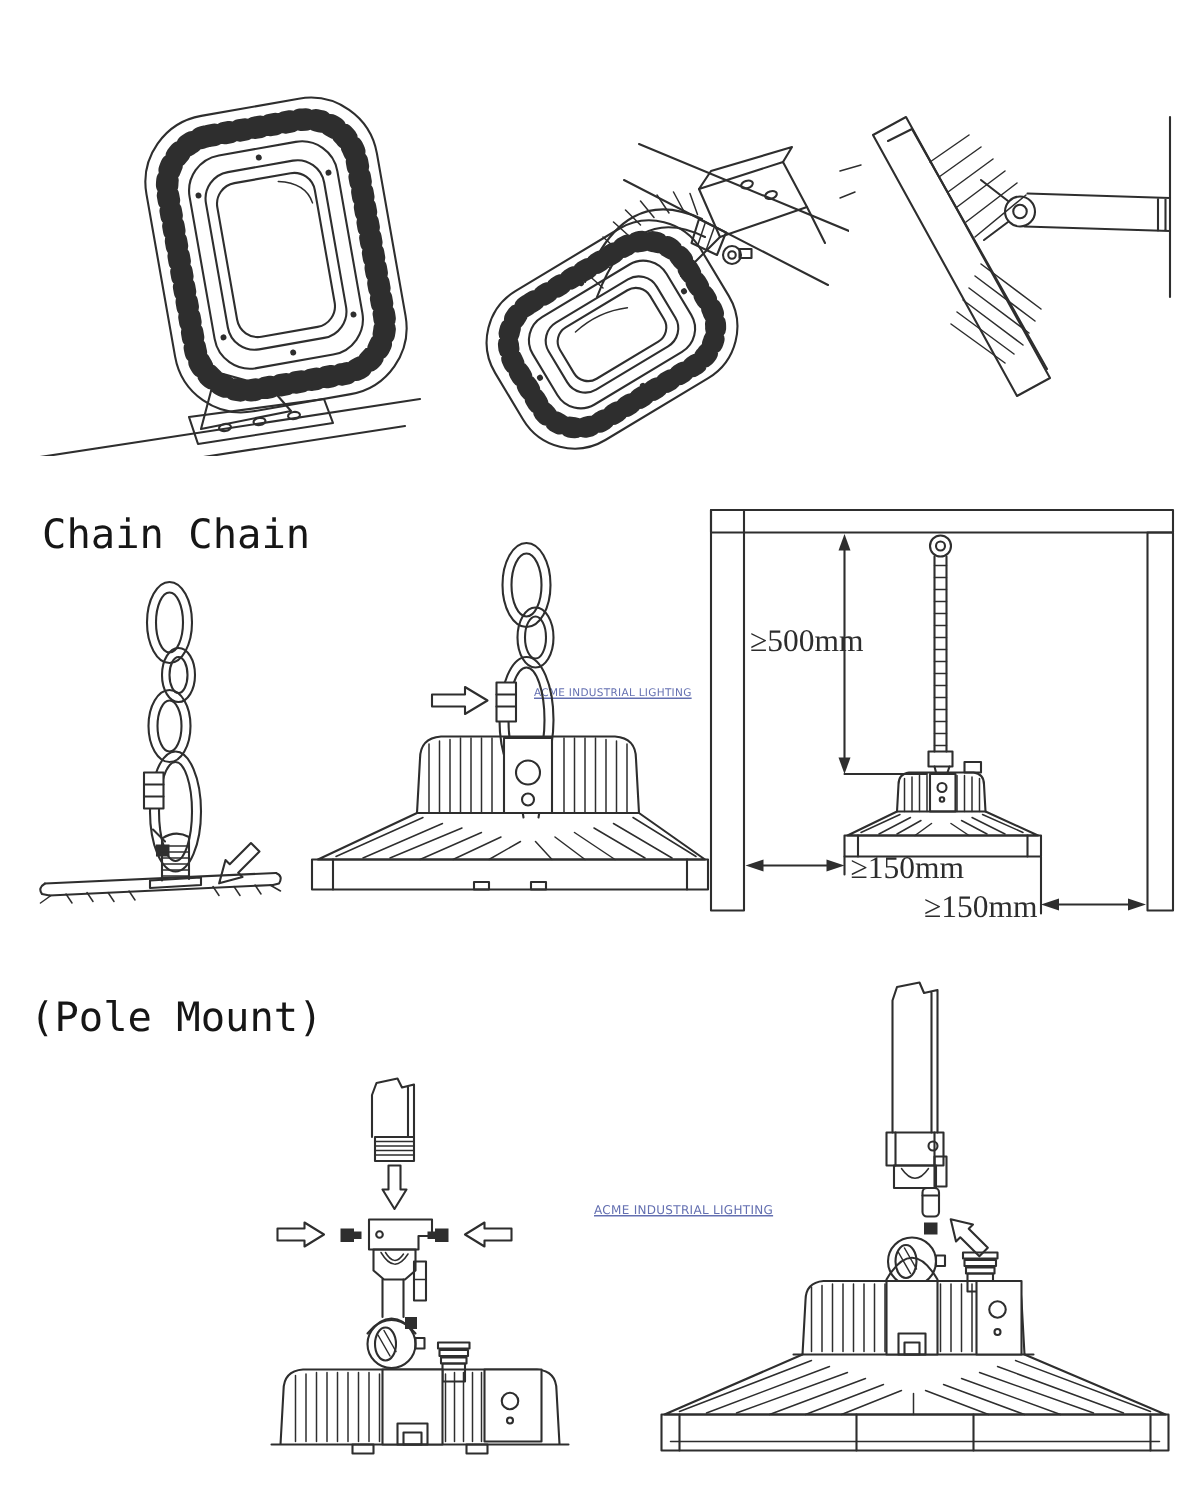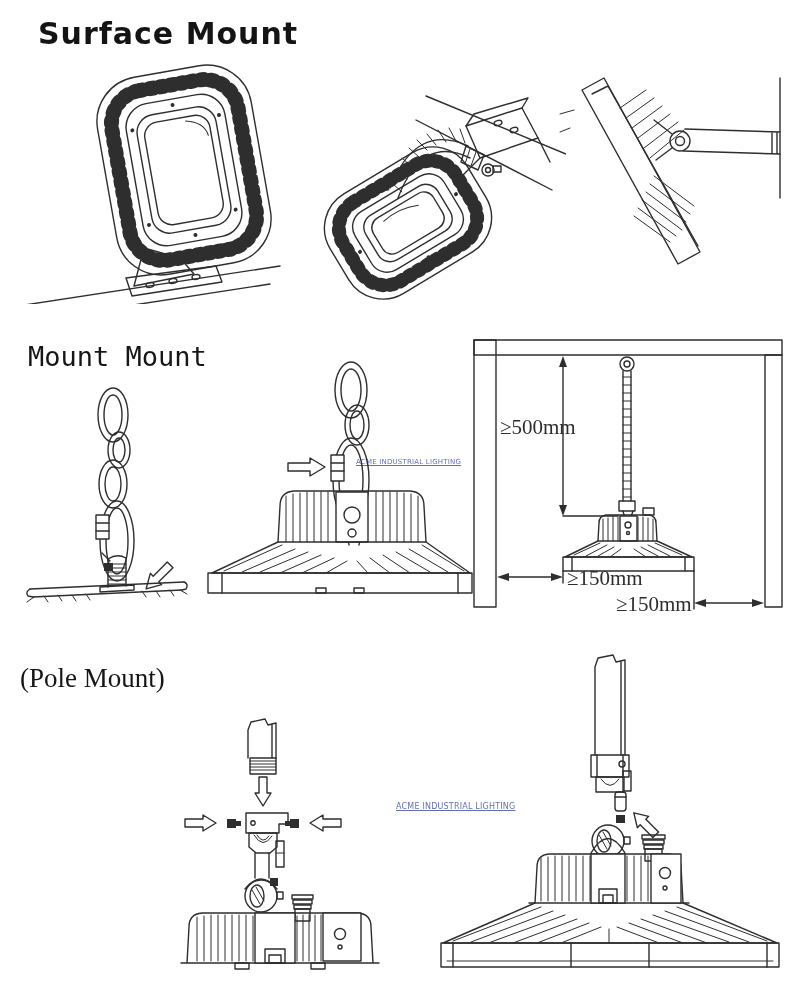--- a/index.html
+++ b/index.html
@@ -21,25 +21,24 @@
   .watermark{position:absolute;font-family:"DejaVu Sans",sans-serif;color:#4856a3;
              white-space:nowrap;letter-spacing:0.2px;opacity:0.85;text-decoration:underline;}
   .wm-chain{left:356px;top:458px;font-size:7px;}
   .wm-pole{left:396px;top:802px;font-size:8px;}
 </style>
 </head>
 <body>
 
 <div class="canvas">
 
-  <div class="title-hand" style="left:38px;top:16px;">Surface Mount</div>
-
-  <div class="title-cad" style="left:28px;top:341px;">Mount Mount</div>
-
-  <div class="title-cad" style="left:20px;top:663px;font-family:Liberation Serif, serif;">(Pole Mount)</div>
+
+  <div class="title-cad" style="left:28px;top:341px;">Chain Chain</div>
+
+  <div class="title-cad" style="left:20px;top:663px;">(Pole Mount)</div>
 
   <div class="watermark wm-chain">ACME INDUSTRIAL LIGHTING</div>
   <div class="watermark wm-pole">ACME INDUSTRIAL LIGHTING</div>
 
   <svg class="fig" style="left:8px;top:56px;" width="292" height="248" viewBox="0 0 292 248">
     <g>
       <path d="M10,250 L272,210 M2,268 L262,228"></path>
     </g>
     <g>
       <polygon points="118,222 208,210 214,226 124,240"></polygon>

